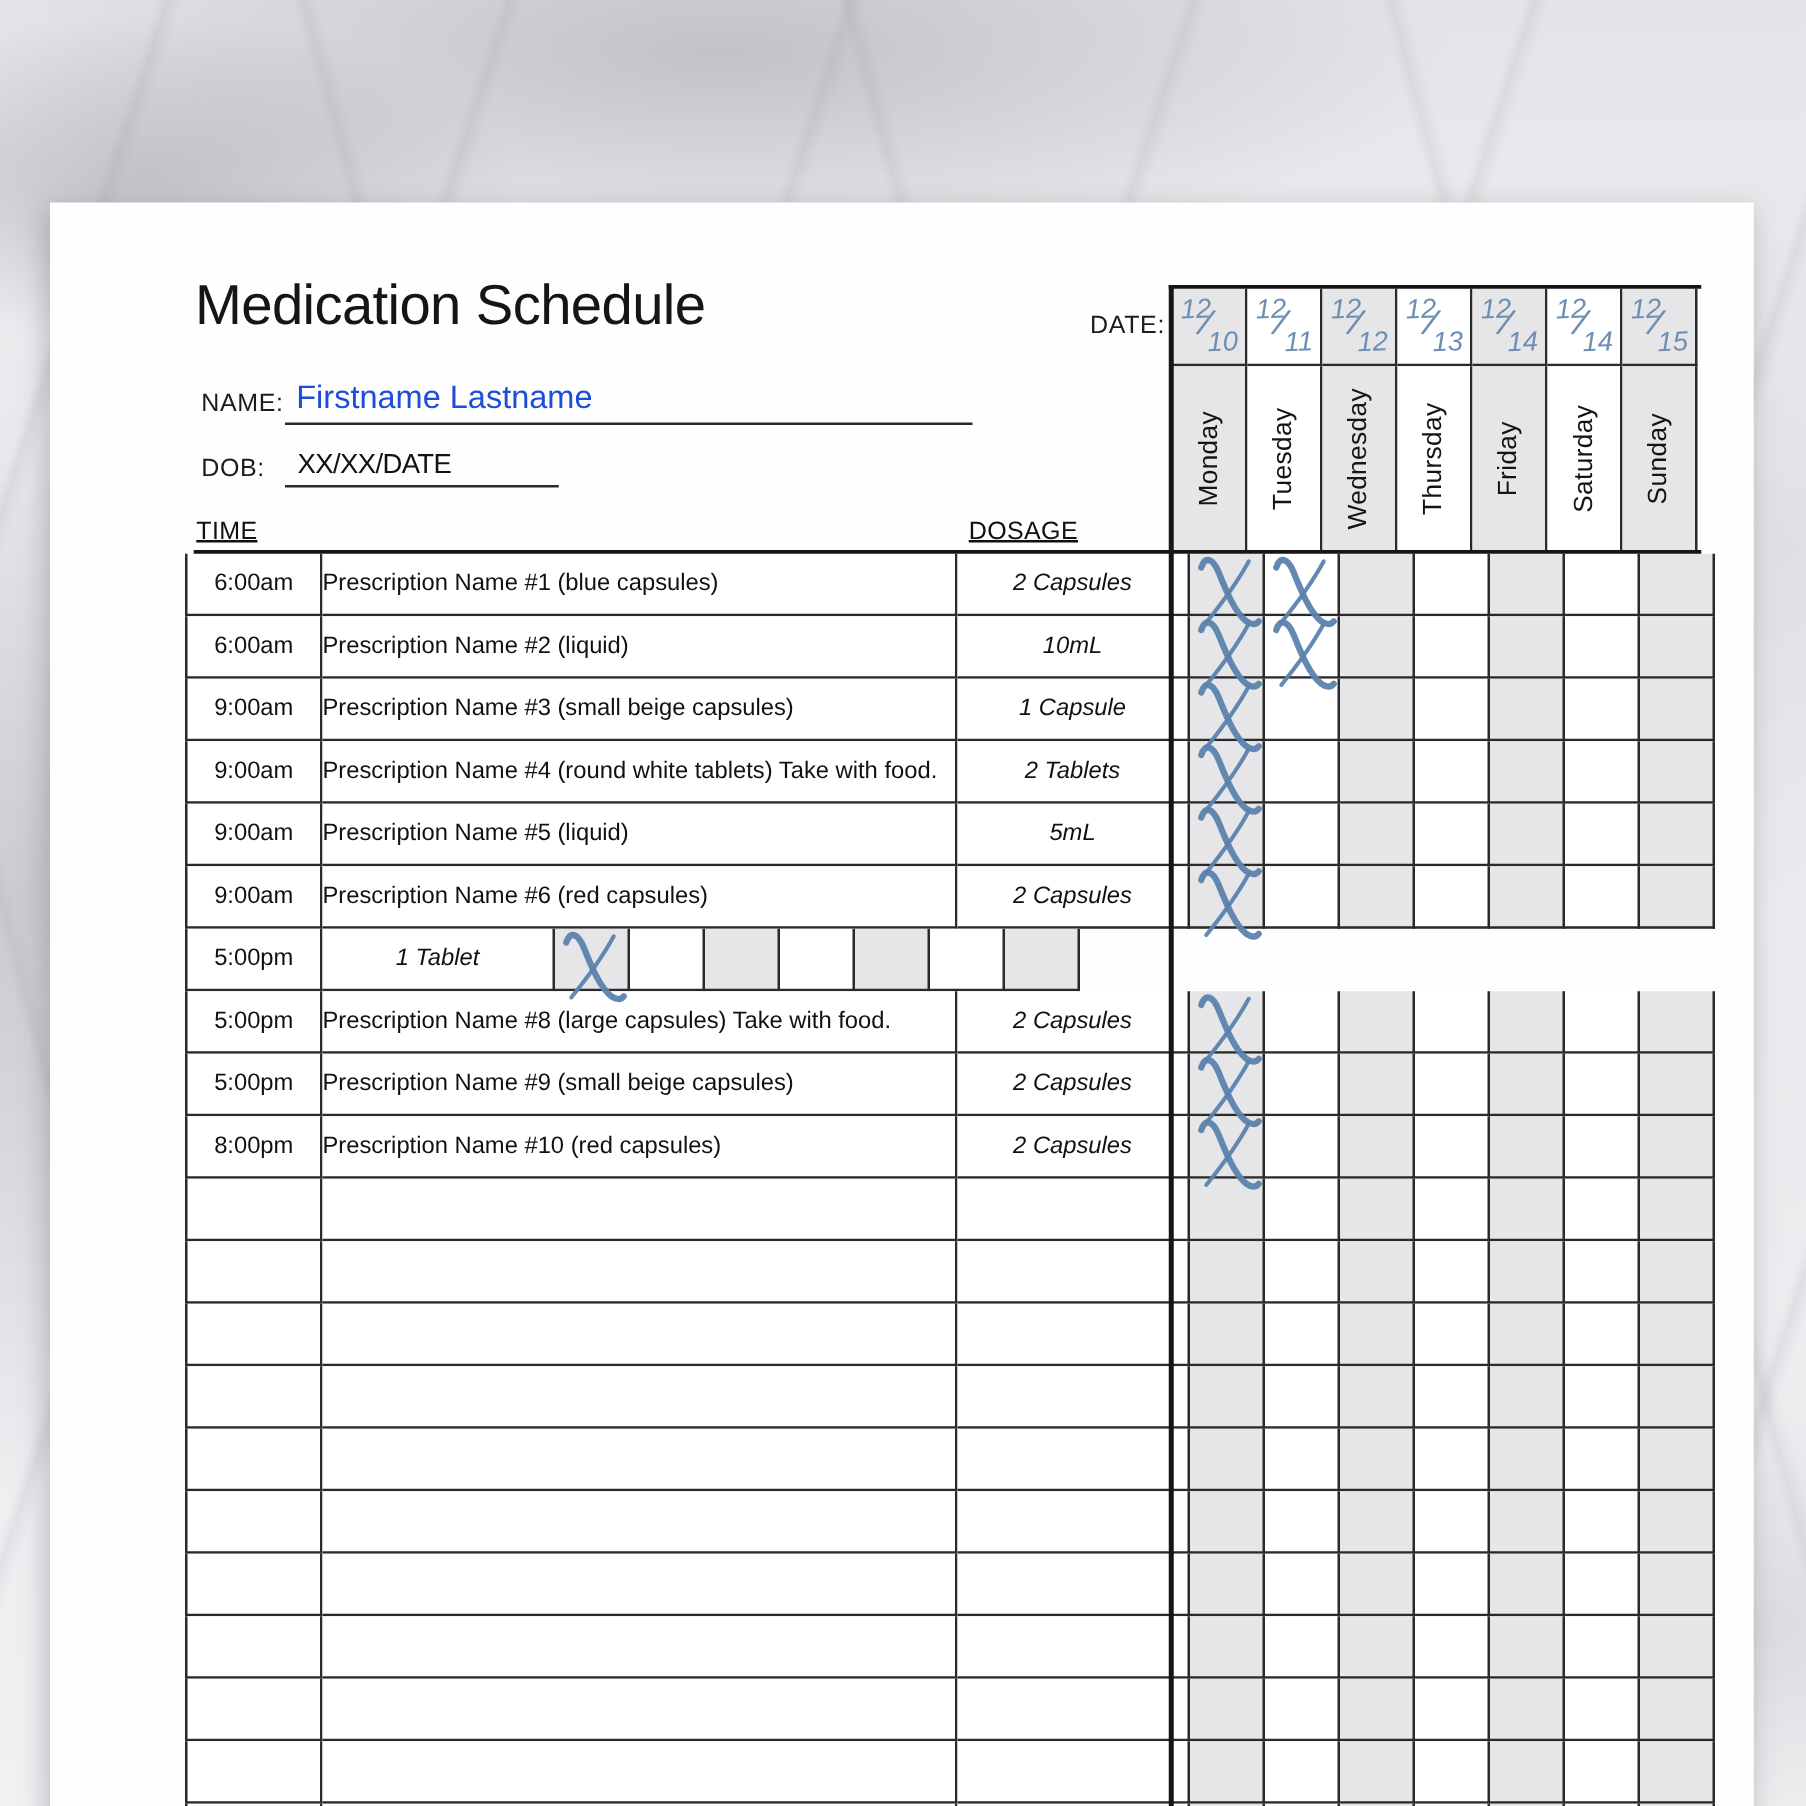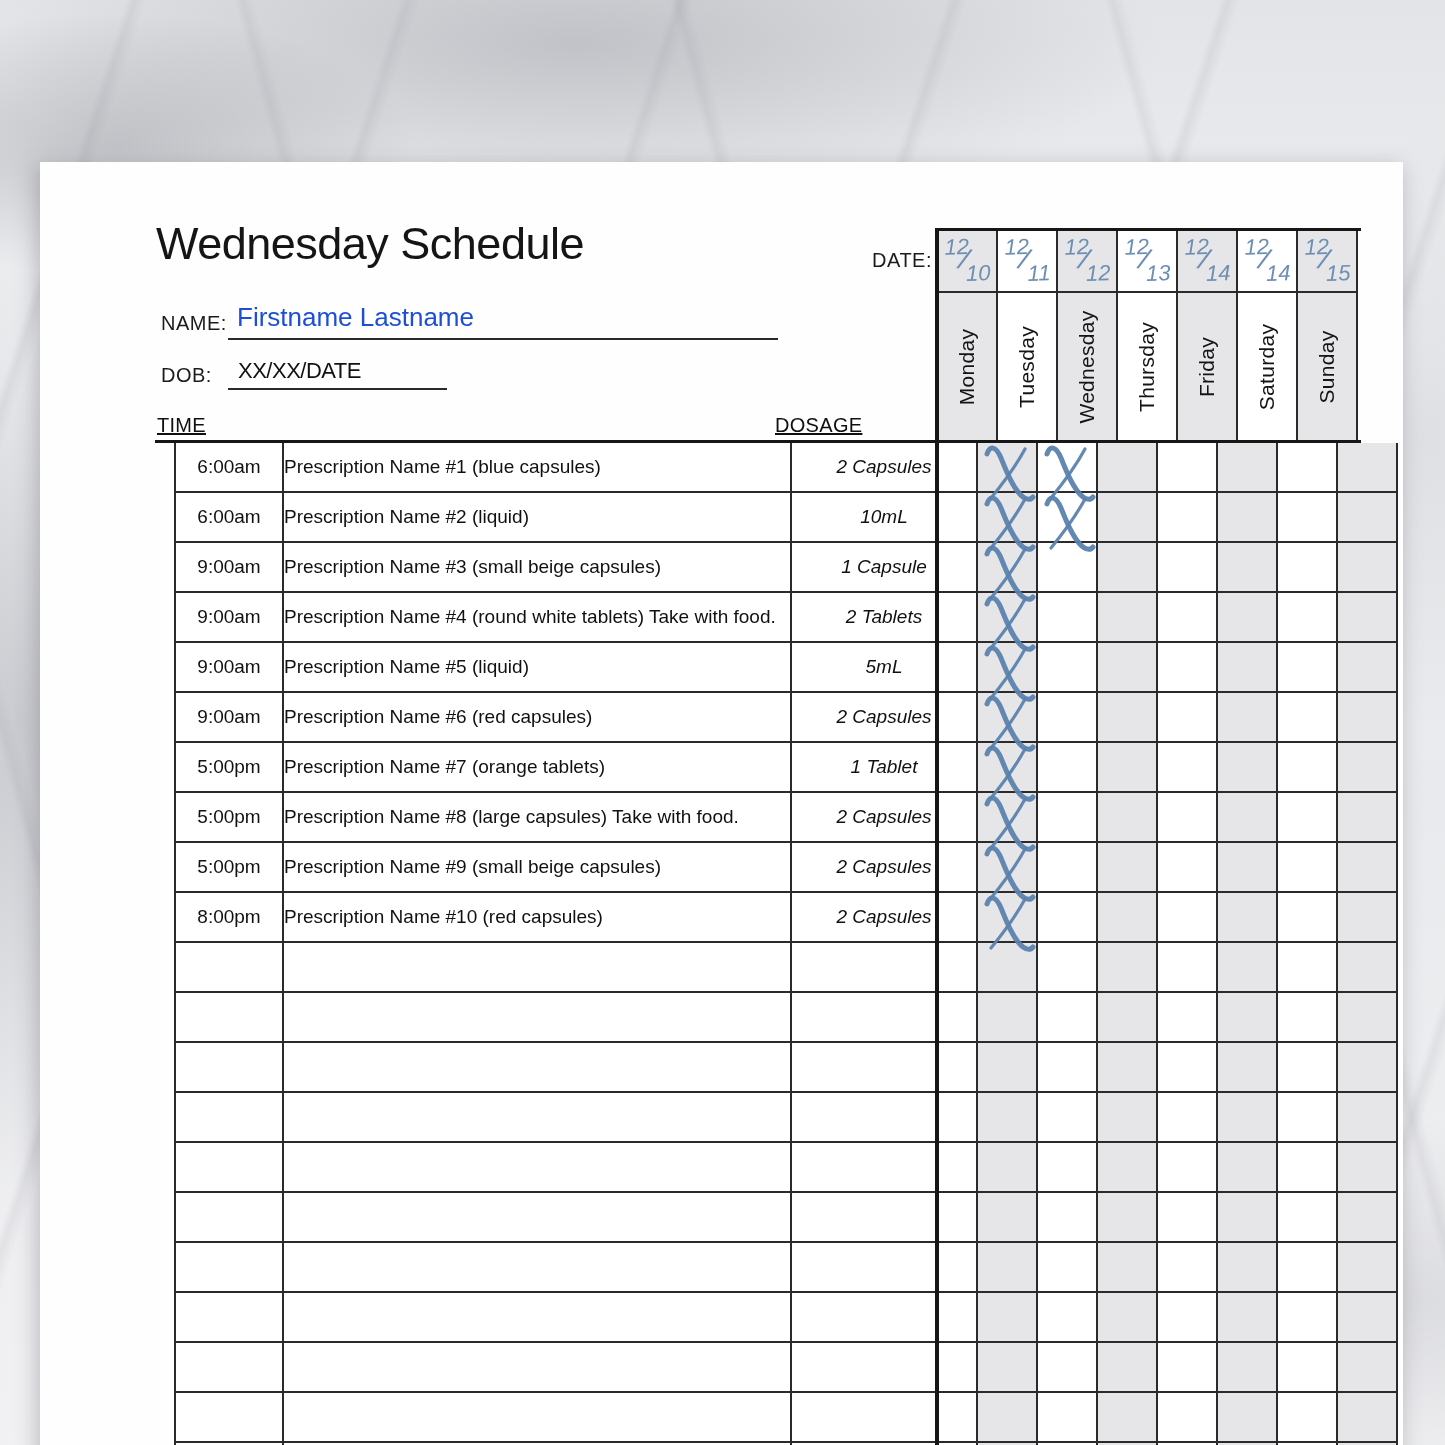--- a/index.html
+++ b/index.html
@@ -45,39 +45,39 @@
     border-right:2px solid #2a2a2a;border-bottom:2px solid #2a2a2a;
     display:flex;align-items:center;justify-content:center;
     font-size:19px;color:#111;
   }
   .shaded{background:#e6e6e8;}
   #date-row{left:898px;top:69px;height:62px;display:flex;}
   #date-row .cell{width:60px;height:62px;}
   #dayname-row{left:898px;top:131px;height:147px;display:flex;}
   #dayname-row .cell{width:60px;height:147px;border-bottom:none;}
   .rot{transform:rotate(-90deg);font-size:21px;color:#141414;letter-spacing:0.3px;white-space:nowrap;}
-  .trow{position:absolute;left:134px;height:50px;display:flex;justify-content:center;}
+  .trow{position:absolute;left:108px;height:50px;display:flex;justify-content:center;}
   .c-time{width:110px;border-left:2px solid #2a2a2a;}
   .c-med{width:508px;justify-content:flex-start;padding-left:0;text-align:left;}
   .c-dos{width:186px;font-style:italic;}
   .c-day{width:60px;position:relative;overflow:visible;}
   .xmark{position:absolute;left:2px;top:-1px;z-index:6;overflow:visible;}
   
   .fr{position:relative;width:100%;height:100%;font-style:italic;transform:rotate(-2deg);}
   .fr .num{position:absolute;left:7px;top:3px;font-size:22px;}
   .fr .sl{position:absolute;left:22px;top:12px;font-size:29px;transform:rotate(14deg);}
   .fr .den{position:absolute;right:6px;bottom:4px;font-size:22px;}
 </style>
 </head>
 <body>
 
 <div id="canvas">
   <div id="page">
 
-    <div id="title" class="abs">Wednesday Schedule</div>
+    <div id="title" class="abs">Medication Schedule</div>
     <div id="date-label" class="abs lbl">DATE:</div>
 
     <div id="name-label" class="abs lbl">NAME:</div>
     <div id="name-value" class="abs">Firstname Lastname</div>
     <div id="name-underline" class="abs"></div>
 
     <div id="dob-label" class="abs lbl">DOB:</div>
     <div id="dob-value" class="abs">XX/XX/DATE</div>
     <div id="dob-underline" class="abs"></div>
 
@@ -270,21 +270,20 @@
           </div>
           <div class="cell c-day"></div>
           <div class="cell c-day shaded"></div>
           <div class="cell c-day"></div>
           <div class="cell c-day shaded"></div>
           <div class="cell c-day"></div>
           <div class="cell c-day shaded"></div>
         </div>
         <div class="trow" style="top: 581px;">
           <div class="cell c-time">5:00pm</div>
-          <div class="cell c-med">Prescription Name #7 (orange tablets)</div>
           <div class="cell c-dos">1 Tablet</div>
           <div class="cell c-day shaded">
             <svg class="xmark" viewBox="0 0 54 62" width="54" height="62">
               <path d="M7 12 C10 3, 16 4, 21 16 C27 31, 34 48, 43 55 C47 58, 51 58, 53 55" fill="none" stroke="#5b82ad" stroke-width="5" stroke-linecap="round" opacity="0.95"></path>
               <path d="M45 7 C38 20, 24 40, 11 56" fill="none" stroke="#5b82ad" stroke-width="3.2" stroke-linecap="round" opacity="0.95"></path>
             </svg>
           </div>
           <div class="cell c-day"></div>
           <div class="cell c-day shaded"></div>
           <div class="cell c-day"></div>

